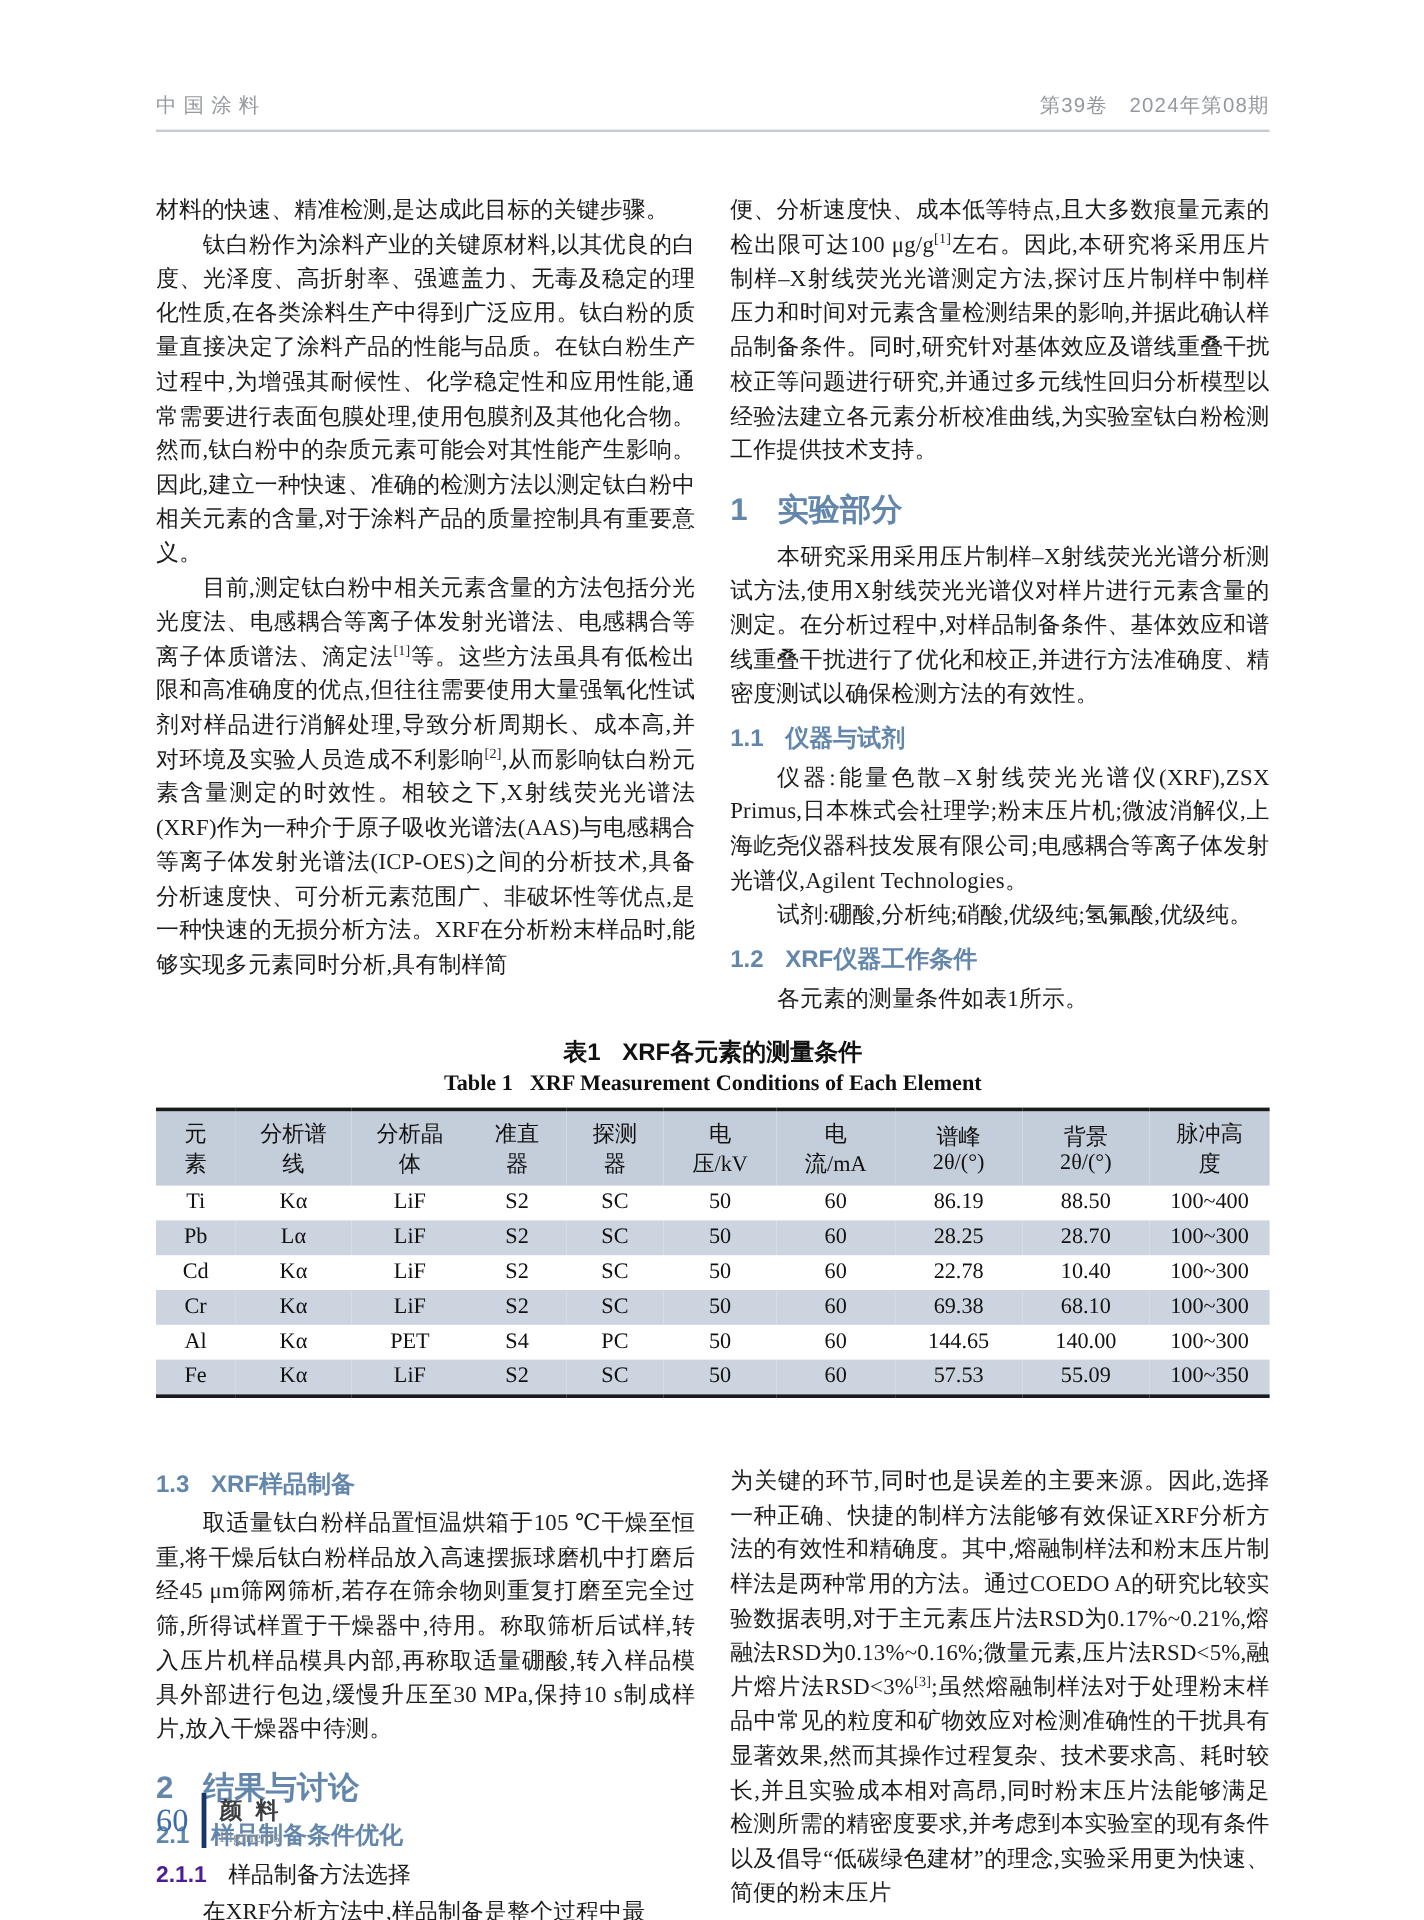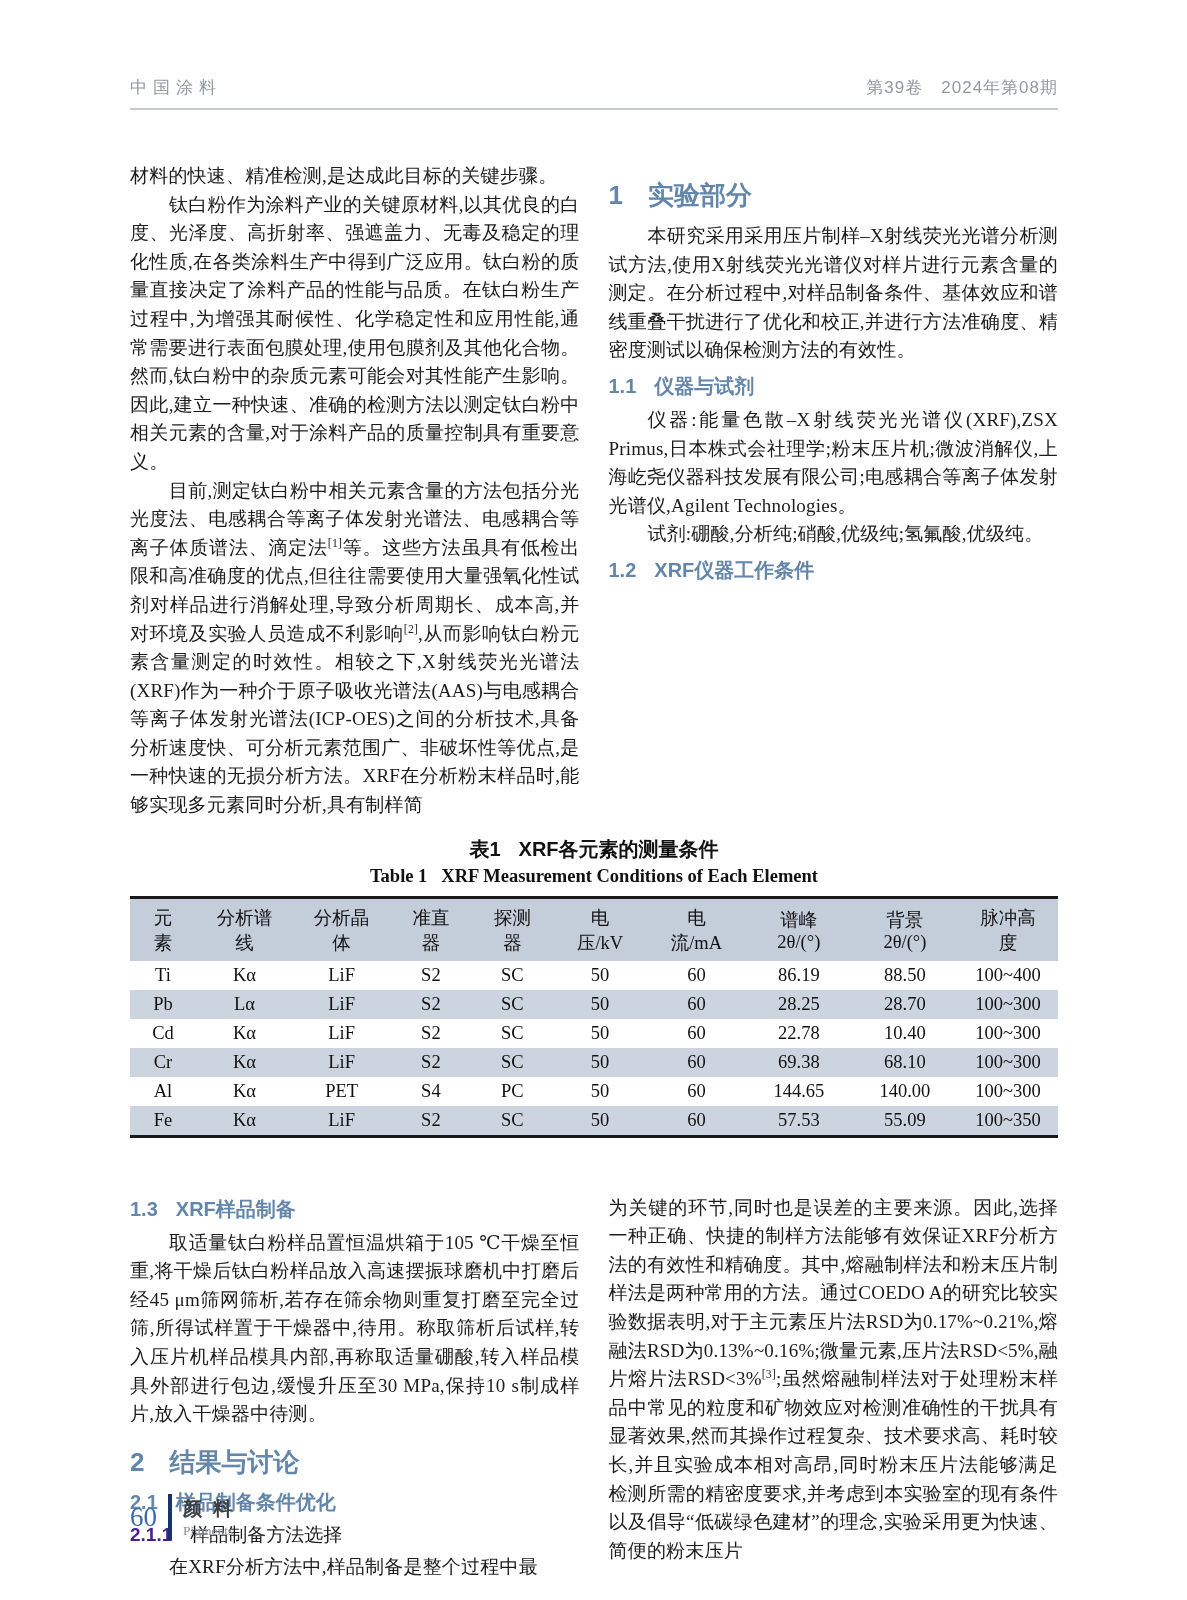--- a/index.html
+++ b/index.html
@@ -63,35 +63,37 @@
 
   <main class="content">
 
     <section class="cols">
       <div class="col">
         <p class="body-text">材料的快速、精准检测,是达成此目标的关键步骤。</p>
         <p class="body-text indent">钛白粉作为涂料产业的关键原材料,以其优良的白度、光泽度、高折射率、强遮盖力、无毒及稳定的理化性质,在各类涂料生产中得到广泛应用。钛白粉的质量直接决定了涂料产品的性能与品质。在钛白粉生产过程中,为增强其耐候性、化学稳定性和应用性能,通常需要进行表面包膜处理,使用包膜剂及其他化合物。然而,钛白粉中的杂质元素可能会对其性能产生影响。因此,建立一种快速、准确的检测方法以测定钛白粉中相关元素的含量,对于涂料产品的质量控制具有重要意义。</p>
         <p class="body-text indent"><span>目前,测定钛白粉中相关元素含量的方法包括分光光度法、电感耦合等离子体发射光谱法、电感耦合等离子体质谱法、滴定法</span><sup>[1]</sup><span>等。这些方法虽具有低检出限和高准确度的优点,但往往需要使用大量强氧化性试剂对样品进行消解处理,导致分析周期长、成本高,并对环境及实验人员造成不利影响</span><sup>[2]</sup><span>,从而影响钛白粉元素含量测定的时效性。相较之下,X射线荧光光谱法(XRF)作为一种介于原子吸收光谱法(AAS)与电感耦合等离子体发射光谱法(ICP-OES)之间的分析技术,具备分析速度快、可分析元素范围广、非破坏性等优点,是一种快速的无损分析方法。XRF在分析粉末样品时,能够实现多元素同时分析,具有制样简</span></p>
       </div>
       <div class="col">
+        <p class="body-text"><span>便、分析速度快、成本低等特点,且大多数痕量元素的检出限可达100 μg/g</span><sup>[1]</sup><span>左右。因此,本研究将采用压片制样–X射线荧光光谱测定方法,探讨压片制样中制样压力和时间对元素含量检测结果的影响,并据此确认样品制备条件。同时,研究针对基体效应及谱线重叠干扰校正等问题进行研究,并通过多元线性回归分析模型以经验法建立各元素分析校准曲线,为实验室钛白粉检测工作提供技术支持。</span></p>
         <div class="h1">
           <span class="sec-num">1</span>
           <span class="sec-title">实验部分</span>
         </div>
         <p class="body-text indent">本研究采用采用压片制样–X射线荧光光谱分析测试方法,使用X射线荧光光谱仪对样片进行元素含量的测定。在分析过程中,对样品制备条件、基体效应和谱线重叠干扰进行了优化和校正,并进行方法准确度、精密度测试以确保检测方法的有效性。</p>
         <div class="h2">
           <span class="sec-num">1.1</span>
           <span class="sec-title">仪器与试剂</span>
         </div>
         <p class="body-text indent">仪器:能量色散–X射线荧光光谱仪(XRF),ZSX Primus,日本株式会社理学;粉末压片机;微波消解仪,上海屹尧仪器科技发展有限公司;电感耦合等离子体发射光谱仪,Agilent Technologies。</p>
         <p class="body-text indent">试剂:硼酸,分析纯;硝酸,优级纯;氢氟酸,优级纯。</p>
         <div class="h2">
           <span class="sec-num">1.2</span>
           <span class="sec-title">XRF仪器工作条件</span>
         </div>
+        <p class="body-text indent">各元素的测量条件如表1所示。</p>
       </div>
     </section>
 
     <section class="table-block">
       <div class="tbl-title-zh">
         <span class="tbl-no">表1</span><span>XRF各元素的测量条件</span>
       </div>
       <div class="tbl-title-en">
         <span class="tbl-no">Table 1</span><span>XRF Measurement Conditions of Each Element</span>
       </div>

